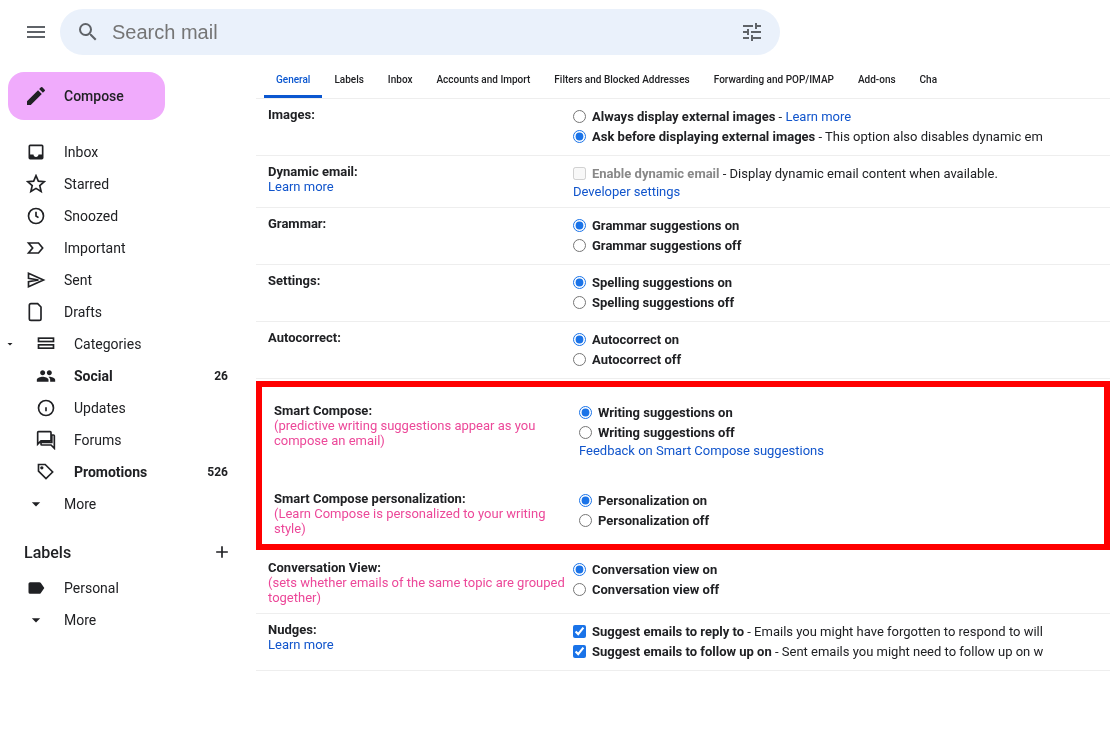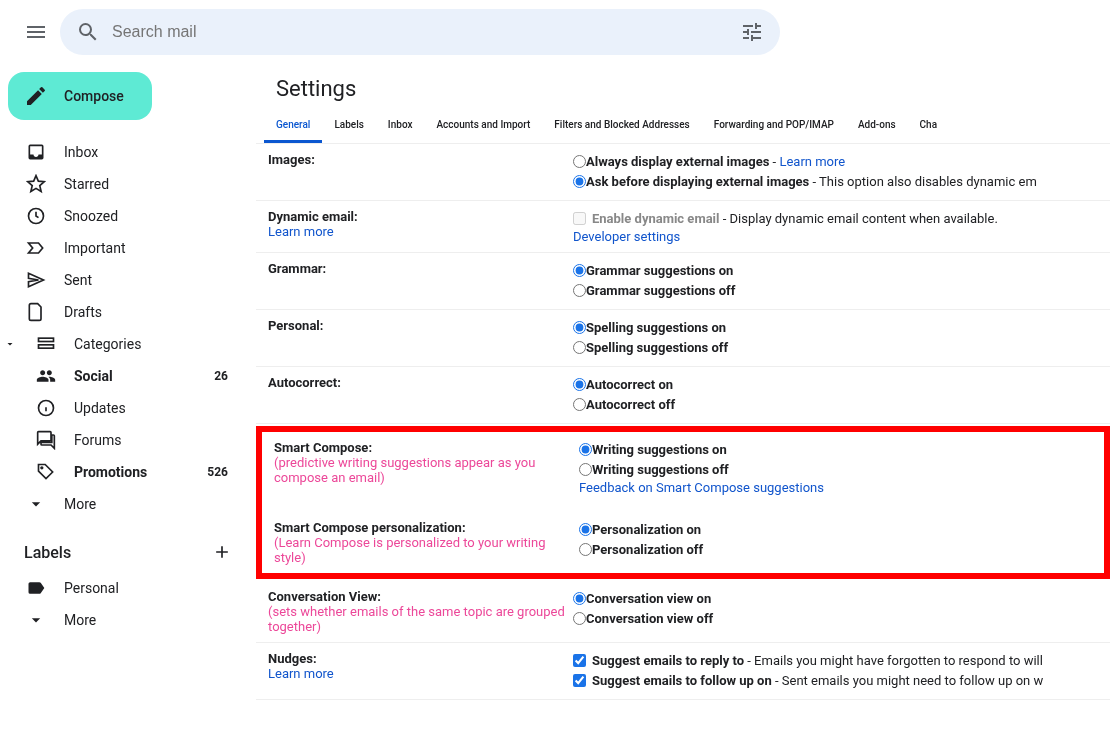--- a/index.html
+++ b/index.html
@@ -56,21 +56,21 @@
       display: flex;
       align-items: center;
       justify-content: center;
       border-radius: 50%;
       cursor: pointer;
     }
     .search-input {
       flex: 1;
       border: none;
       background: transparent;
-      font-size: 16px;
+      font-size: 20px;
       color: #737373;
       outline: none;
       padding: 0 4px;
     }
     .tune-btn {
       width: 40px;
       height: 40px;
       display: flex;
       align-items: center;
       justify-content: center;
@@ -82,23 +82,23 @@
       height: calc(740px - 64px);
     }
     .sidebar {
       width: 256px;
       padding: 8px 0;
       flex-shrink: 0;
     }
     .compose-btn {
       margin: 0 0 16px 8px;
       height: 48px;
-      padding: 0 28px 0 16px;
+      padding: 0 41px 0 16px;
       border-radius: 16px;
-      background: #5eead4;
+      background: #f0abfc;
       display: inline-flex;
       align-items: center;
       gap: 16px;
       cursor: pointer;
       font-size: 14px;
       font-weight: 500;
     }
     .nav-item {
       height: 32px;
       display: flex;
@@ -178,33 +178,34 @@
     }
     .row {
       display: flex;
       border-bottom: 1px solid #eee;
       padding: 8px 4px 8px 12px;
     }
     .highlight-container {
       border: 6px solid #f00;
       margin: 2px 0;
     }
-    .highlight-container .row { border-bottom: none; }
+    .highlight-container .row { border-bottom: none; margin-top: 8px; }
     .highlight-container .row + .row { border-top: 1px solid #fff; padding-top: 16px; }
     .row .left {
       width: 305px;
       flex-shrink: 0;
       padding-right: 8px;
     }
     .row .left .name { font-weight: 700; }
     .row .left .desc { color: #ec4899; }
     .row .right { flex: 1; }
     .radio-line {
       display: flex;
       align-items: flex-start;
+      gap: 6px;
       line-height: 20px;
     }
     .radio-line input[type="radio"],
     .check-line input[type="checkbox"] {
       margin-top: 3px;
       accent-color: #1a73e8;
       width: 13px;
       height: 13px;
       flex-shrink: 0;
     }
@@ -383,21 +384,20 @@
       <span class="icon-slot">
           <svg width="20" height="20" viewBox="0 0 24 24" fill="#202124">
             <path d="M7 10l5 5 5-5z"></path>
           </svg>
         </span>
       <span class="label">More</span>
     </div>
   </div>
 
   <div class="main">
-    <div class="page-title">Settings</div>
     <div class="tabs">
       <div class="tab active">General</div>
       <div class="tab">Labels</div>
       <div class="tab">Inbox</div>
       <div class="tab">Accounts and Import</div>
       <div class="tab">Filters and Blocked Addresses</div>
       <div class="tab">Forwarding and POP/IMAP</div>
       <div class="tab">Add-ons</div>
       <div class="tab">Cha</div>
     </div>
@@ -439,21 +439,21 @@
               <span class="opt-label">Grammar suggestions on</span>
             </label>
           <label class="radio-line">
               <input type="radio" name="grammar" style="">
               <span class="opt-label">Grammar suggestions off</span>
             </label>
         </div>
       </div>
 
       <div class="row">
-        <div class="left"><span class="name">Personal:</span></div>
+        <div class="left"><span class="name">Settings:</span></div>
         <div class="right">
           <label class="radio-line">
               <input type="radio" name="spelling" checked="" style="">
               <span class="opt-label">Spelling suggestions on</span>
             </label>
           <label class="radio-line">
               <input type="radio" name="spelling" style="">
               <span class="opt-label">Spelling suggestions off</span>
             </label>
         </div>

